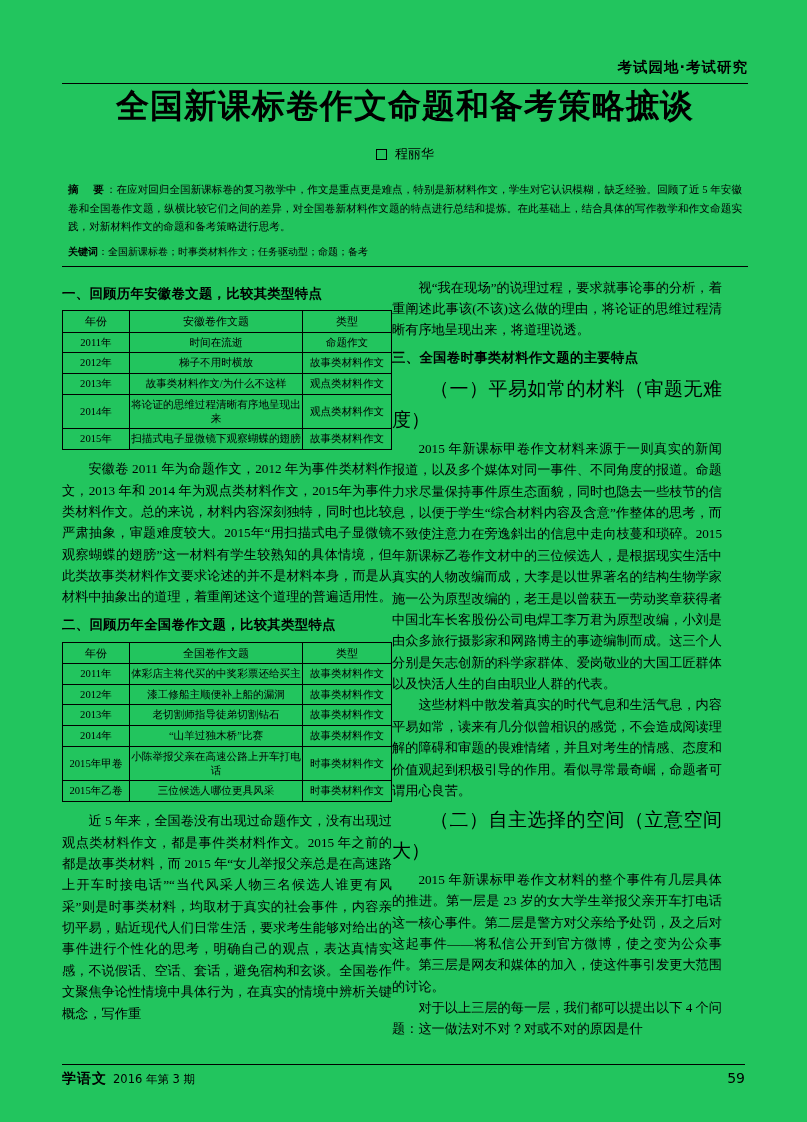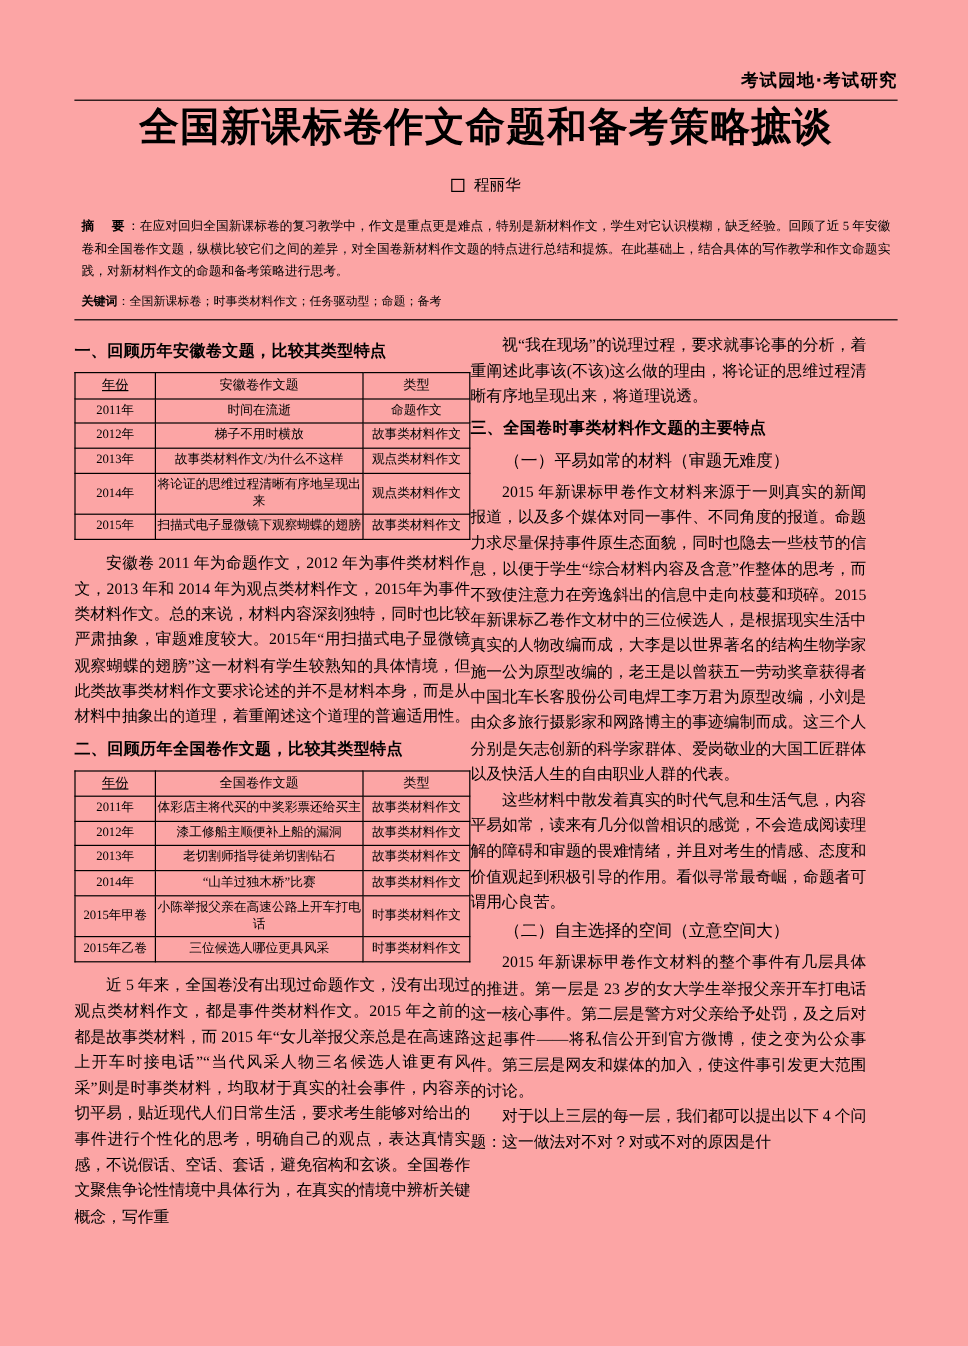--- a/index.html
+++ b/index.html
@@ -3,21 +3,21 @@
 <meta charset="utf-8">
 <style>
   html, body {
     margin: 0;
     padding: 0;
     background: #d8d8d8;
   }
   .page {
     width: 807px;
     height: 1122px;
-    background: #fca5a5;
+    background: #22c55e;
     margin: 0 auto;
     position: relative;
     font-family: "Liberation Serif", serif;
     color: #000;
     box-sizing: border-box;
     overflow: hidden;
   }
   .inner {
     position: absolute;
     left: 62px;
@@ -93,21 +93,21 @@
   .sec-head {
     font-weight: bold;
     font-size: 13.4px;
     margin: 6px 0 6px 0;
     font-family: "DejaVu Sans", sans-serif;
     letter-spacing: 0.3px;
   }
   .sub-head {
     margin: 4px 0 2px 0;
     text-indent: 2em;
-    font-size: 14px;
+    font-size: 19px;
   }
   p.body {
     margin: 0 0 0 0;
     text-indent: 2em;
   }
   table.tbl {
     border-collapse: collapse;
     width: 100%;
     font-size: 10.6px;
     margin: 2px 0 8px 0;
@@ -116,21 +116,21 @@
   table.tbl td, table.tbl th {
     border: 0.8px solid #000;
     text-align: center;
     padding: 3px 1px;
     font-weight: normal;
     line-height: 1.3;
   }
   table.tbl th {
     font-size: 11px;
   }
-  .c-year { width: 64px; text-decoration: underline; }
+  .c-year { width: 64px; }
   .c-type { width: 86px; }
   
   .footer {
     position: absolute;
     left: 62px;
     right: 62px;
     bottom: 34px;
     border-top: 1.4px solid #000;
     padding-top: 5px;
     display: flex;
@@ -277,13 +277,20 @@
 
         <div class="sub-head">（二）自主选择的空间（立意空间大）</div>
 
         <p class="body">2015 年新课标甲卷作文材料的整个事件有几层具体的推进。第一层是 23 岁的女大学生举报父亲开车打电话这一核心事件。第二层是警方对父亲给予处罚，及之后对这起事件——将私信公开到官方微博，使之变为公众事件。第三层是网友和媒体的加入，使这件事引发更大范围的讨论。</p>
         <p class="body">对于以上三层的每一层，我们都可以提出以下 4 个问题：这一做法对不对？对或不对的原因是什</p>
       </div>
 
     </div>
   </div>
 
+  <div class="footer">
+    <div class="fl">
+      <span class="jname">学语文</span>
+      <span class="issue">2016 年第 3 期</span>
+    </div>
+    <div class="pageno">59</div>
+  </div>
 </div>
 
 </body></html>

